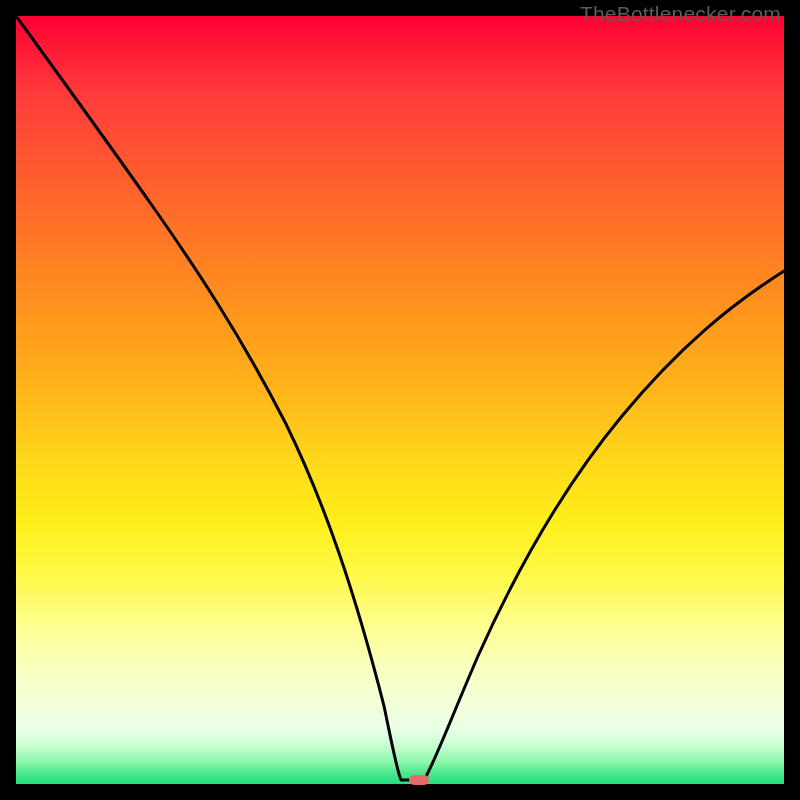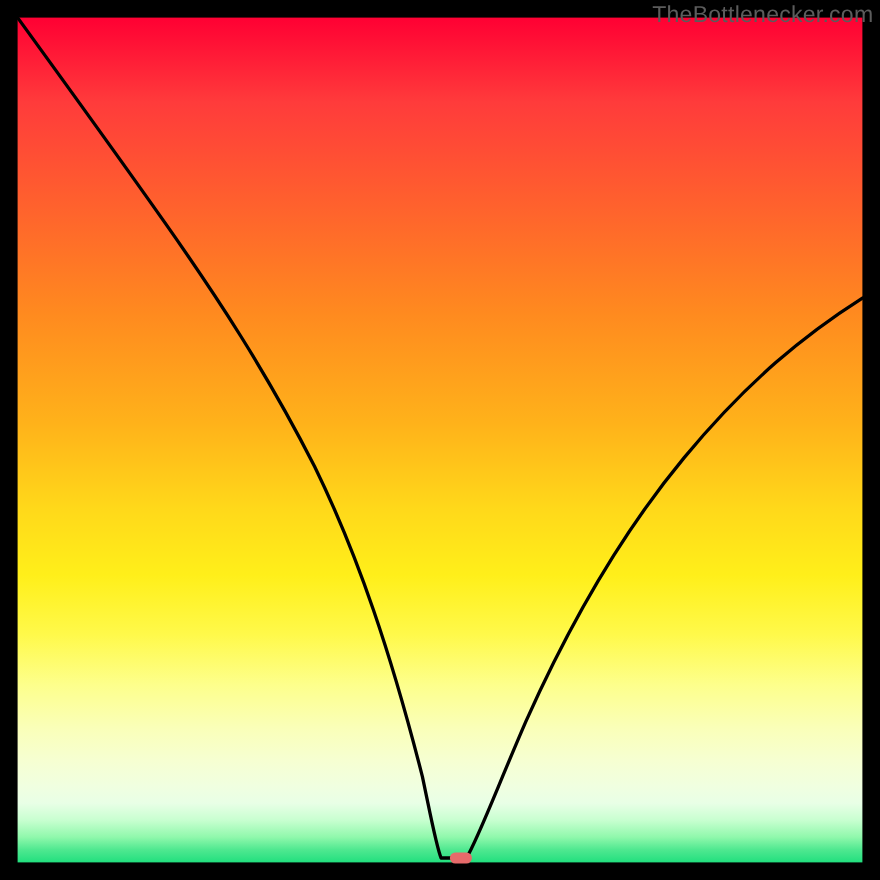--- a/index.html
+++ b/index.html
@@ -56,21 +56,21 @@
     position: absolute;
     width: 20px;
     height: 10px;
     border-radius: 5px;
     background: #e66a6a;
     transform: translate(-50%, -50%);
   }
   .watermark {
     position: absolute;
     top: 2px;
-    right: 6px;
+    right: 19px;
     color: #5c5c5c;
     font-size: 21px;
     font-weight: 400;
     letter-spacing: 0.2px;
     user-select: none;
   }
 </style>
 </head>
 <body>
 

